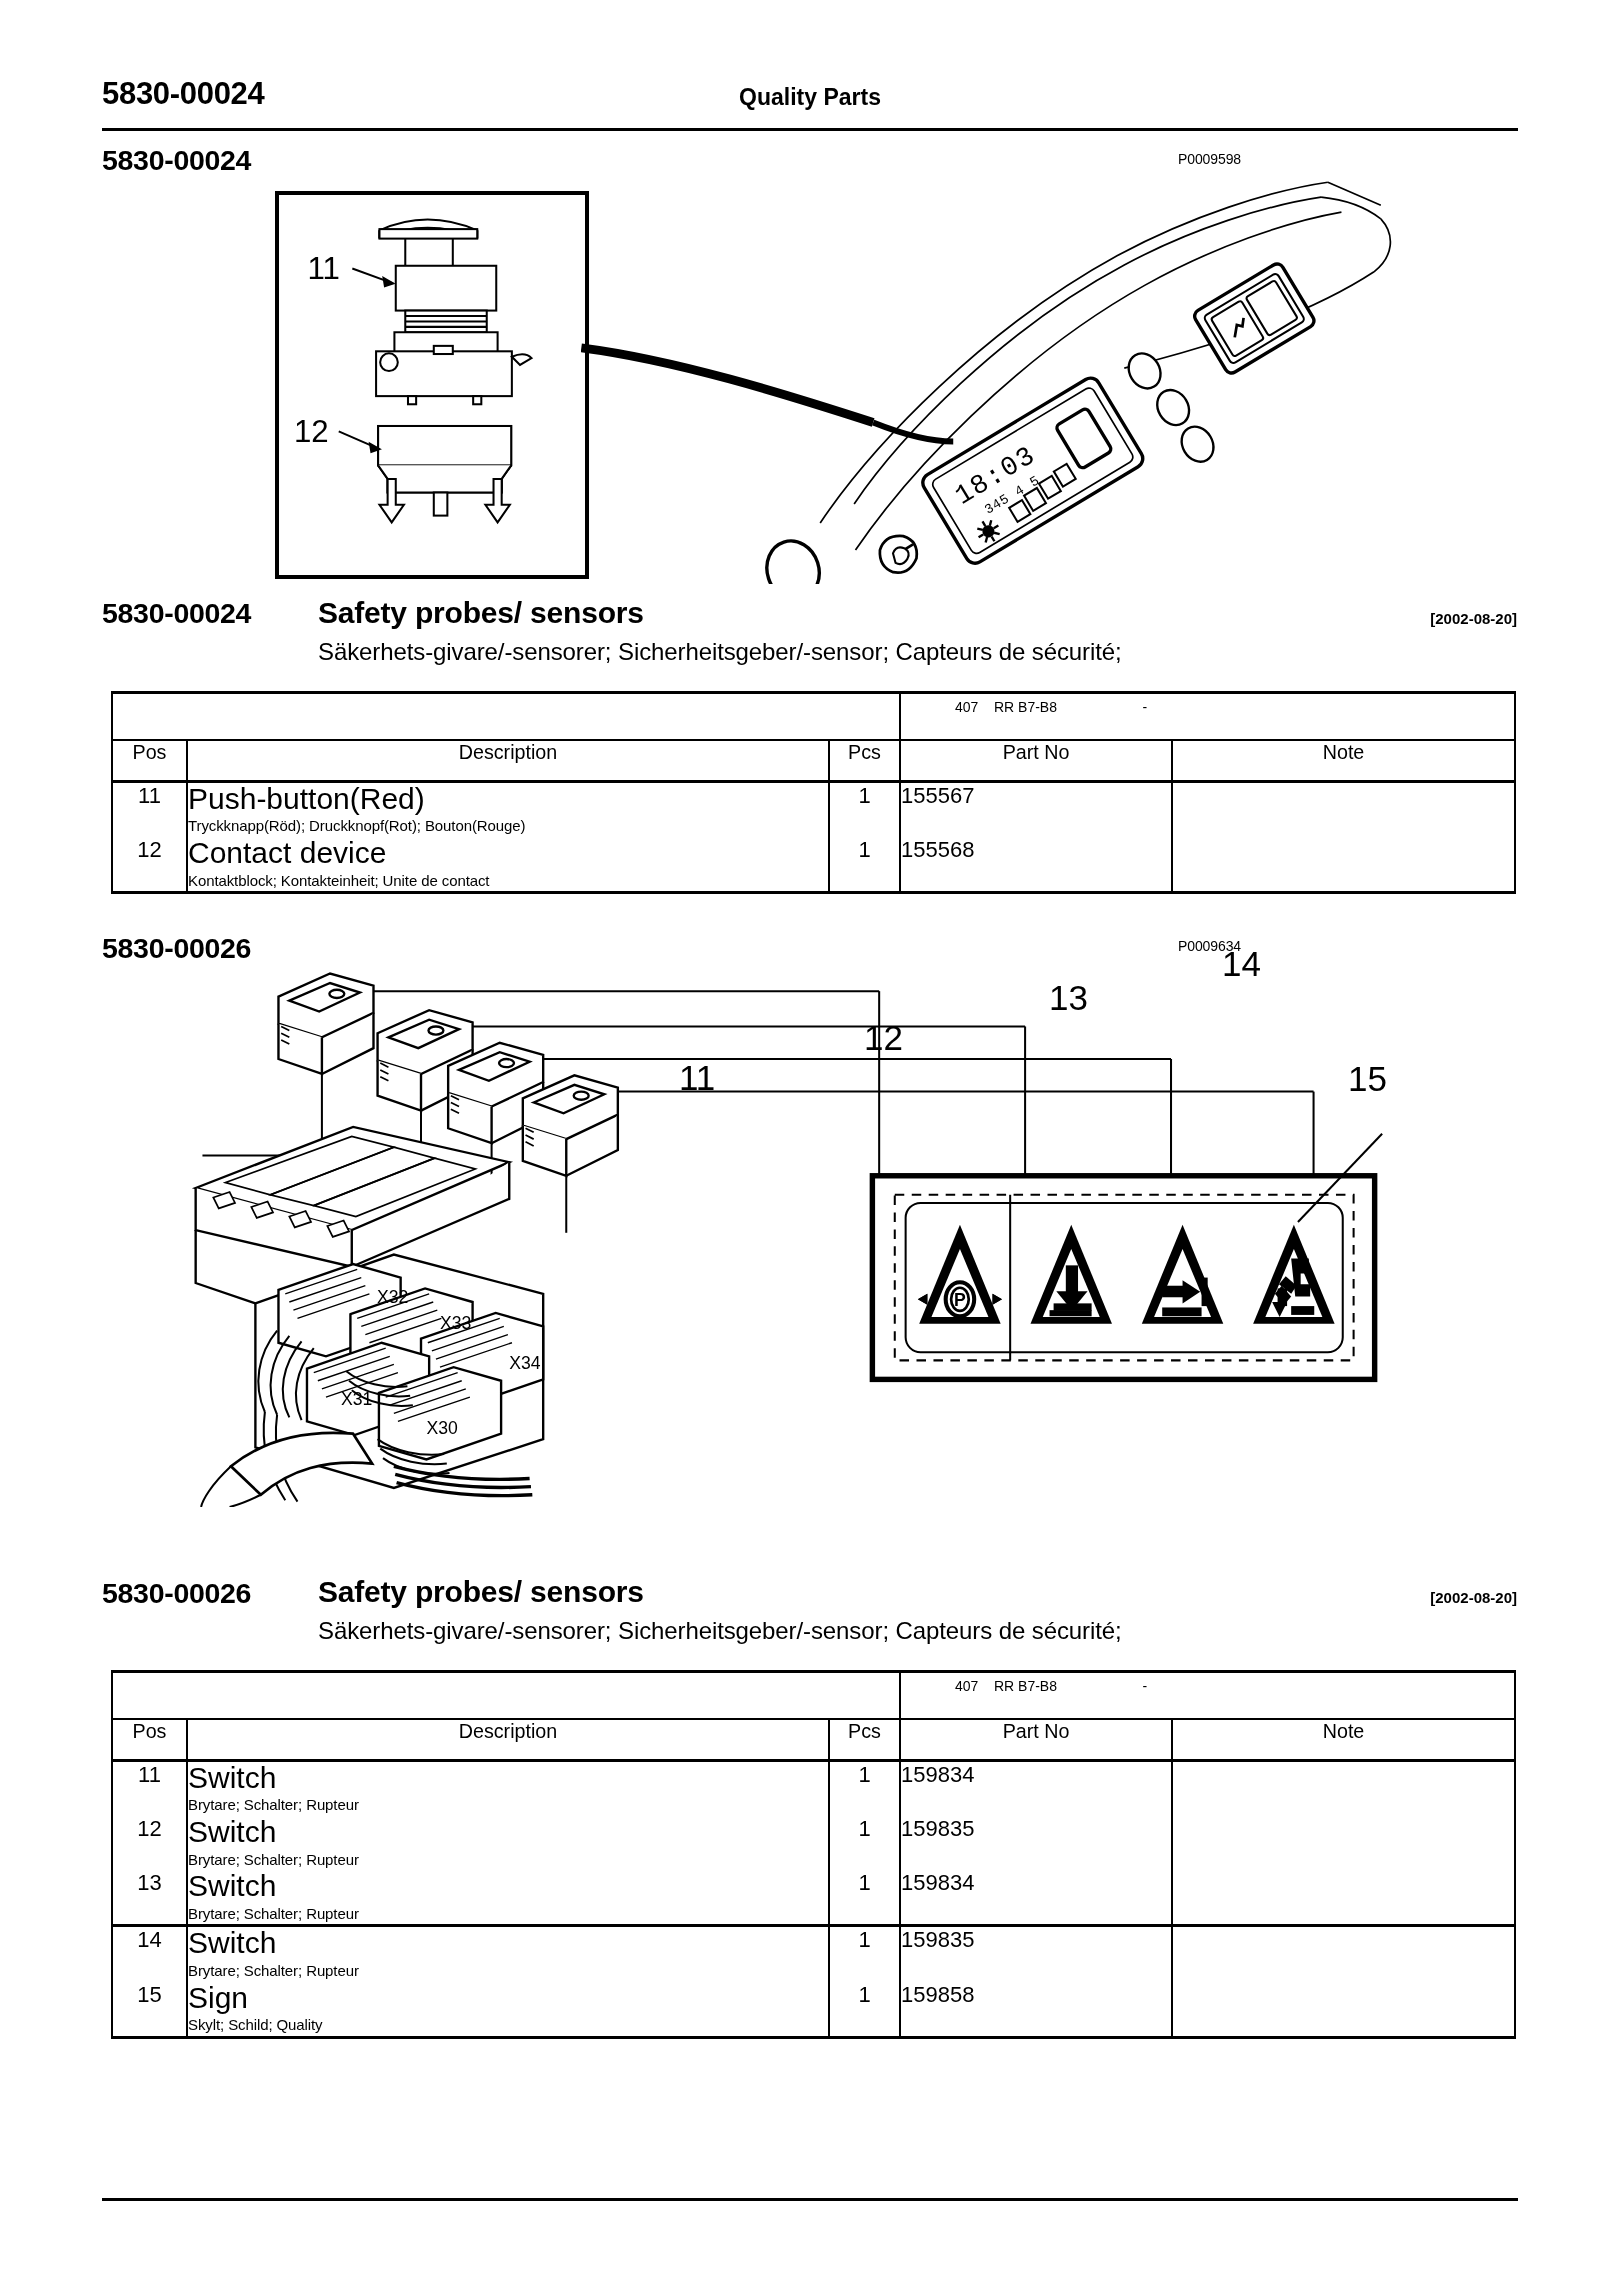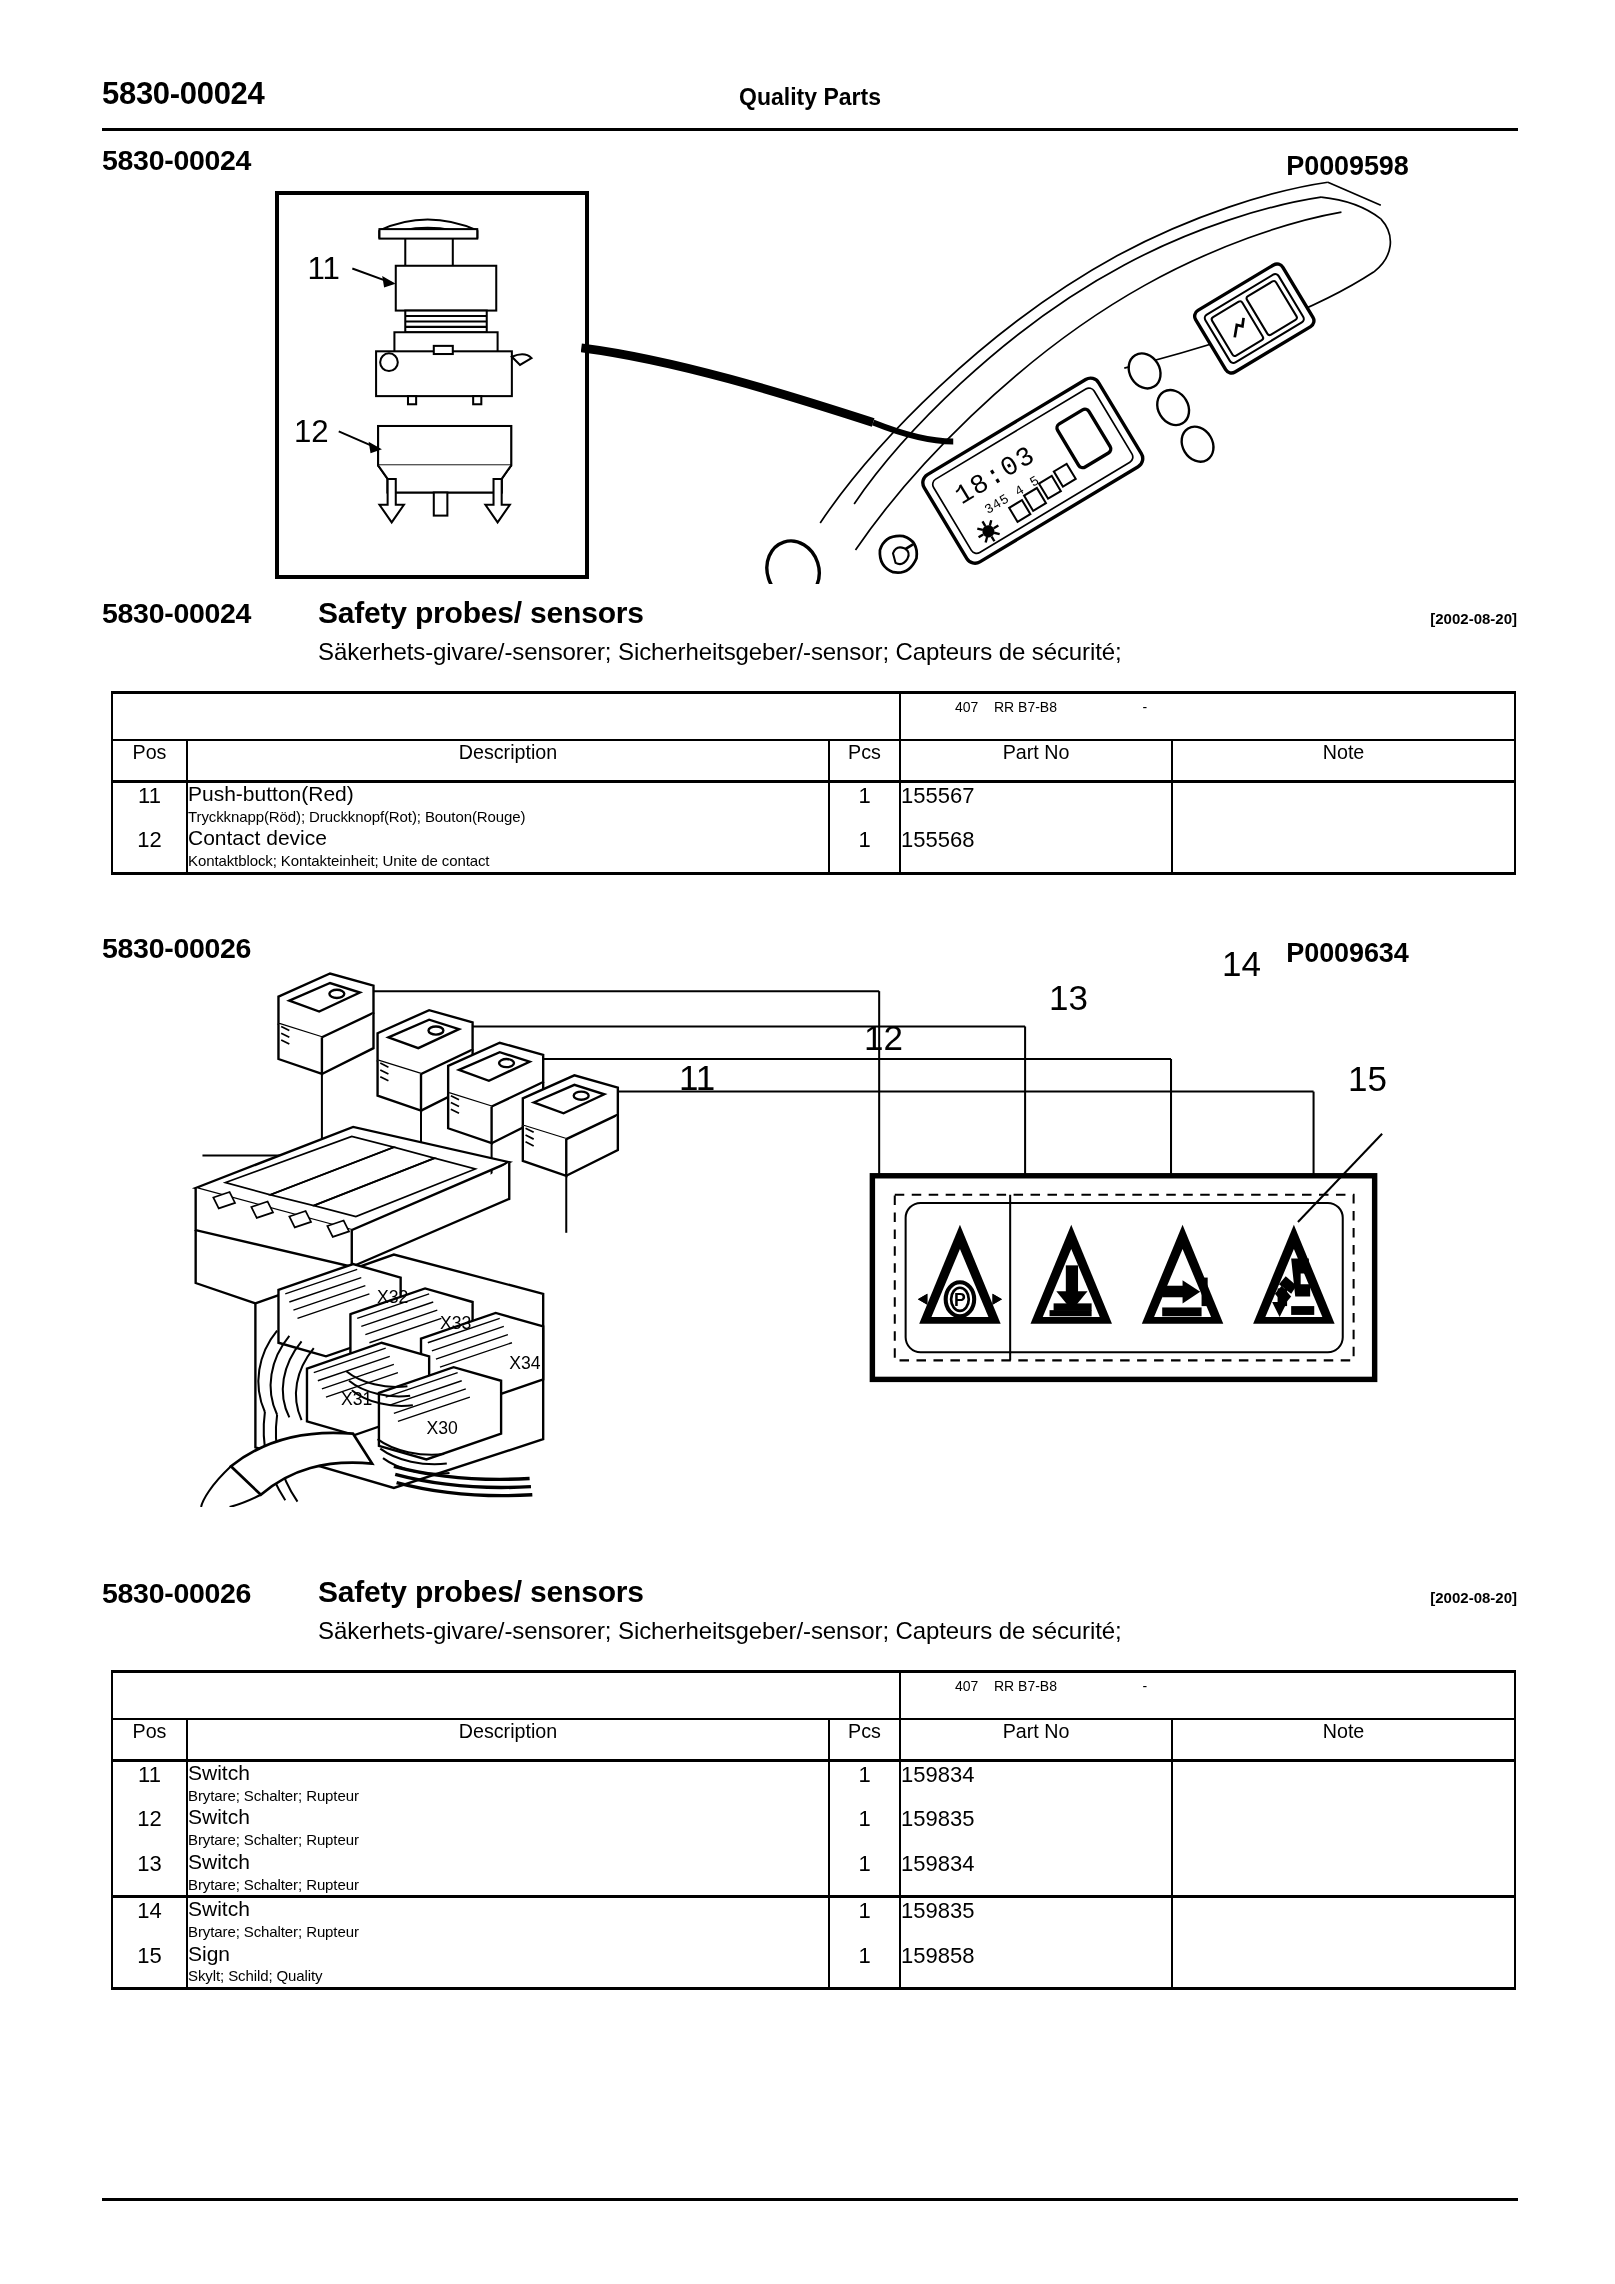--- a/index.html
+++ b/index.html
@@ -29,22 +29,22 @@
   .rule-head {
     position: absolute; left: 102px; top: 128px; width: 1416px;
     border-top: 3.4px solid #000;
   }
 
   
   .sec-num {
     position: absolute; font-size: 28.5px; font-weight: bold; letter-spacing: -0.3px;
   }
   .fig-ref {
-    position: absolute; font-size: 27px; font-weight: bold; letter-spacing: -0.1px;
-    text-align: center;
+    position: absolute; font-size: 14px; font-weight: normal; letter-spacing: -0.1px;
+    text-align: left;
   }
 
   .illus-box {
     position: absolute; border: 4.8px solid #000; background: #fff;
   }
 
   
   .title-code {
     position: absolute; font-size: 28.5px; font-weight: bold; letter-spacing: -0.3px;
   }
@@ -83,21 +83,21 @@
   }
 
   .body-row td {
     border-left: 2px solid #000; border-right: 2px solid #000;
     padding: 0;
   }
   .cell-pos {
     font-size: 22px; text-align: center; padding-top: 8.1px;
   }
   .cell-desc { padding: 6.8px 0 6.8px 15px; }
-  .cell-desc .d1 { font-size: 21px; line-height: 1.08; }
+  .cell-desc .d1 { font-size: 30px; line-height: 1.08; }
   .cell-desc .d2 { font-size: 15px; line-height: 1.45; letter-spacing: -0.1px; }
   .cell-pcs { font-size: 22px; text-align: center; padding-top: 8.1px; }
   .cell-part { font-size: 22px; padding: 8.1px 0 0 15px; }
   .cell-note { }
 
   .tbl-bottom td { border-bottom: 3.4px solid #000; }
   .thick-sep td { border-top: 3.4px solid #000; }
 
   
   .rule-foot {

